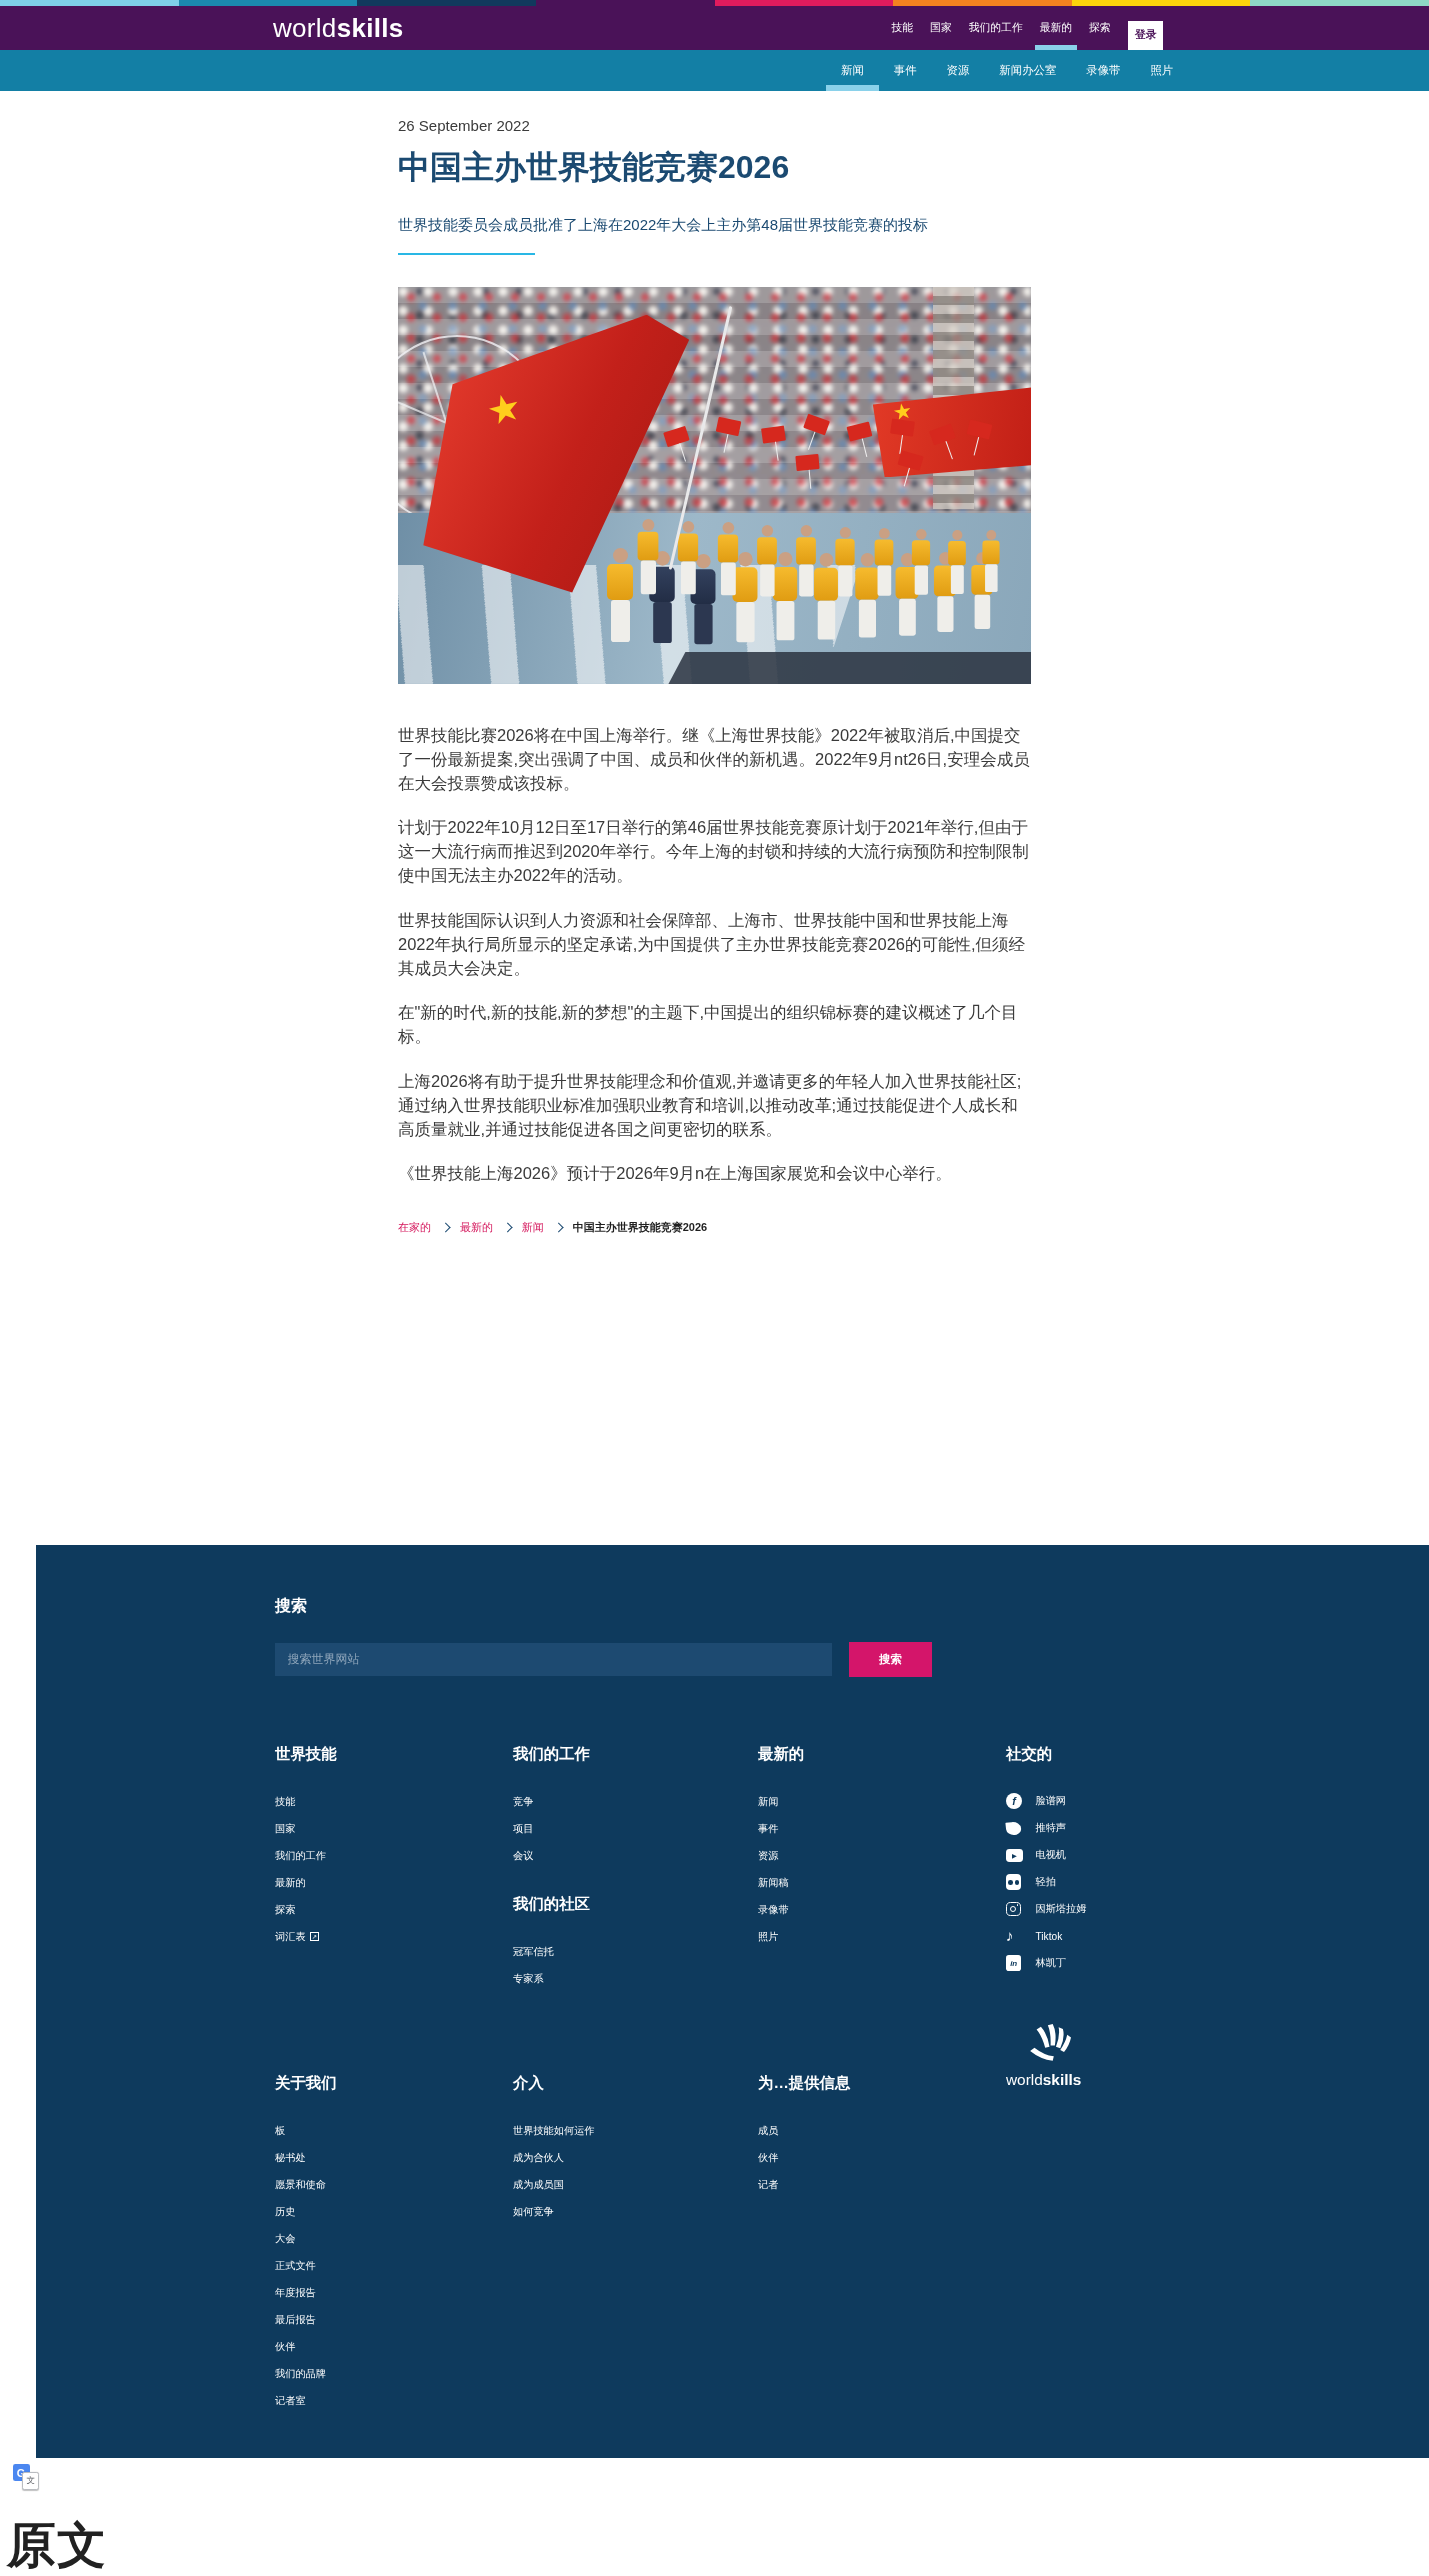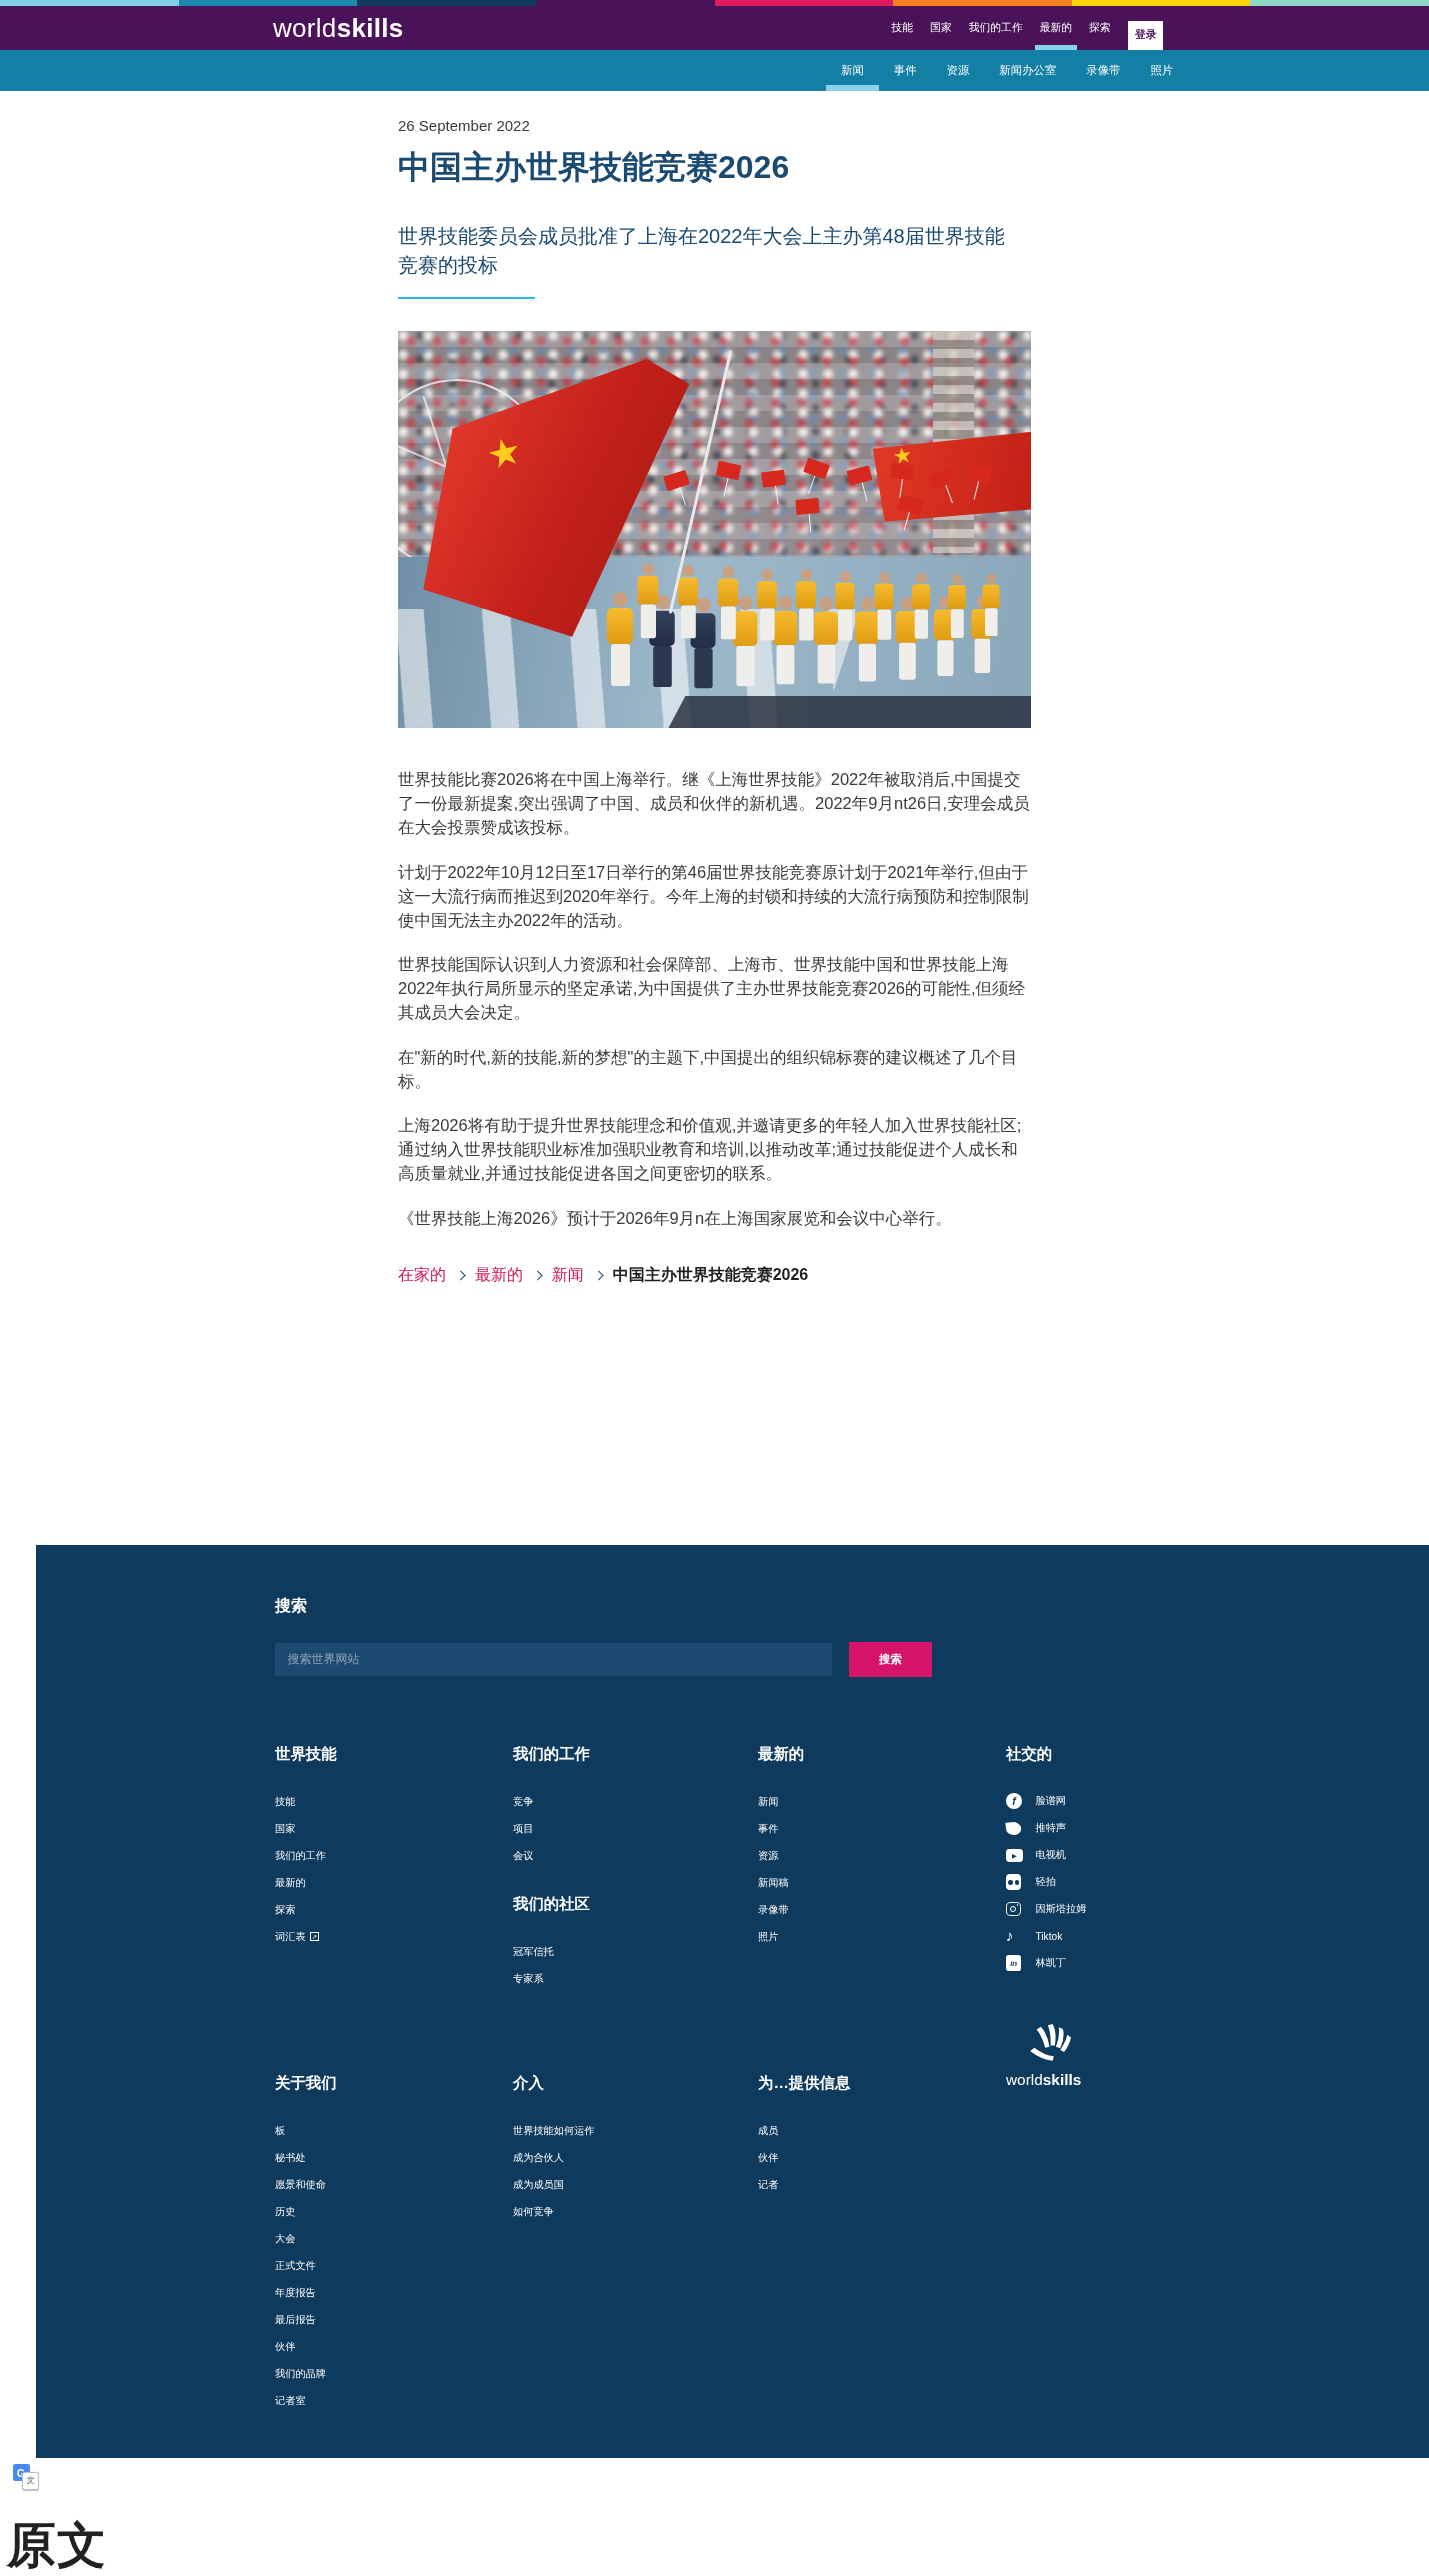--- a/index.html
+++ b/index.html
@@ -24,21 +24,21 @@
   .subnav{height:41px;background:#137fa5;position:relative;}
   .subnav-inner{position:absolute;left:826px;top:0;height:100%;display:flex;align-items:center;}
   .subnav-inner a{color:#fff;font-size:11.4px;padding:0 15px;height:100%;display:flex;align-items:center;position:relative;}
   .subnav-inner a.active::after{content:"";position:absolute;left:0;right:0;bottom:0;height:5.7px;background:#8ad1ea;}
 
   
   .main-area{height:1454px;overflow:hidden;background:#fff;}
   .container{width:634px;margin-left:398px;}
   .date{padding-top:26px;font-size:15px;color:#3b3b3b;}
   h1.title{margin:16px 0 0;font-size:32px;line-height:1.1;color:#1b4a71;font-weight:700;}
-  .subtitle{margin-top:37px;font-size:20px;line-height:1.45;color:#1b4a71;max-width:612px;}
+  .subtitle{margin-top:29px;font-size:15px;line-height:1.45;color:#1b4a71;max-width:612px;}
   .rule{margin-top:17px;width:137px;height:2.3px;background:#29b7e5;}
   .article-body p{font-size:16.5px;line-height:24px;color:#3a3a3a;margin:20.5px 0 0;}
   .article-body p:first-child{margin-top:39px;}
 
   
   .hero{margin-top:32px;width:633px;height:397px;position:relative;overflow:hidden;background:#8a8a90;}
   .crowd{position:absolute;left:0;top:0;width:100%;height:60%;
     background:
       radial-gradient(circle,rgba(205,62,70,.8) 0 4px,transparent 4.6px) 0 0/26px 20.5px,
       radial-gradient(circle,rgba(118,148,184,.85) 0 4px,transparent 4.6px) 9.7px 7.4px/30px 23px,
@@ -72,21 +72,21 @@
   .miniflag::after{content:"";position:absolute;left:50%;top:15px;width:1.7px;height:19.3px;background:#efefef;}
   .marchers{position:absolute;left:0;top:0;width:100%;height:100%;}
   .fig{position:absolute;width:36px;height:100px;transform-origin:bottom center;}
   .fig .head{position:absolute;left:10.8px;top:0;width:15px;height:15px;border-radius:50%;background:#caa083;}
   .fig .torso{position:absolute;left:5.1px;top:16px;width:26px;height:36px;border-radius:5.1px;background:linear-gradient(180deg,#f6bb2e,#e09c12);}
   .fig.navy .torso{background:linear-gradient(180deg,#33415e,#222d45);}
   .fig .legs{position:absolute;left:8.5px;top:52px;width:19.3px;height:42px;background:#efeeea;border-radius:2.8px;}
   .fig.navy .legs{background:#2c3750;}
 
   
-  .breadcrumb{margin-top:35px;display:flex;align-items:center;font-size:16px;}
+  .breadcrumb{margin-top:35px;display:flex;align-items:center;font-size:11px;}
   .breadcrumb a{color:#d4145a;margin-right:10.8px;}
   .chev{width:6.3px;height:6.3px;border-top:1.7px solid #1b4a71;border-right:1.7px solid #1b4a71;transform:rotate(45deg);margin-right:10.8px;flex:0 0 auto;}
   .crumb-current{color:#1f1f1f;font-weight:700;}
 
   
   .site-footer{height:913px;background:#0e3a5d;color:#fff;box-sizing:border-box;padding:51px 0 0 239px;overflow:hidden;position:relative;margin-left:36px;}
   .f-inner{width:951px;}
   .search-label{font-size:16px;font-weight:700;}
   .search-row{margin-top:25px;display:flex;align-items:center;}
   .search-input{width:532px;height:33px;background:#1d4a71;border:0;padding:0 12.5px;color:#d6e2ec;font-size:12px;font-family:inherit;}

